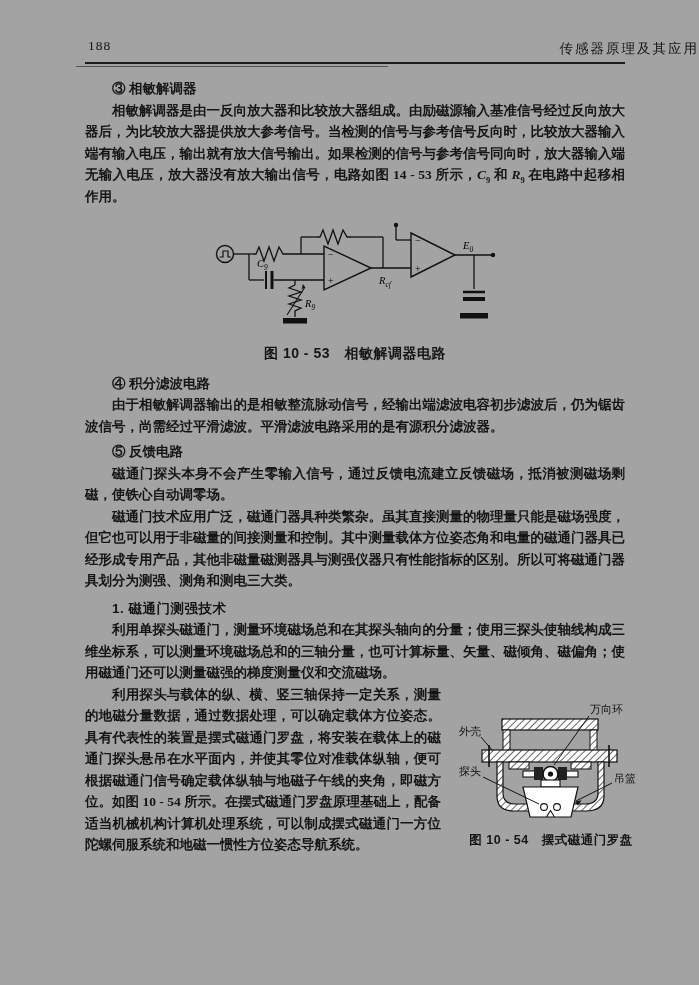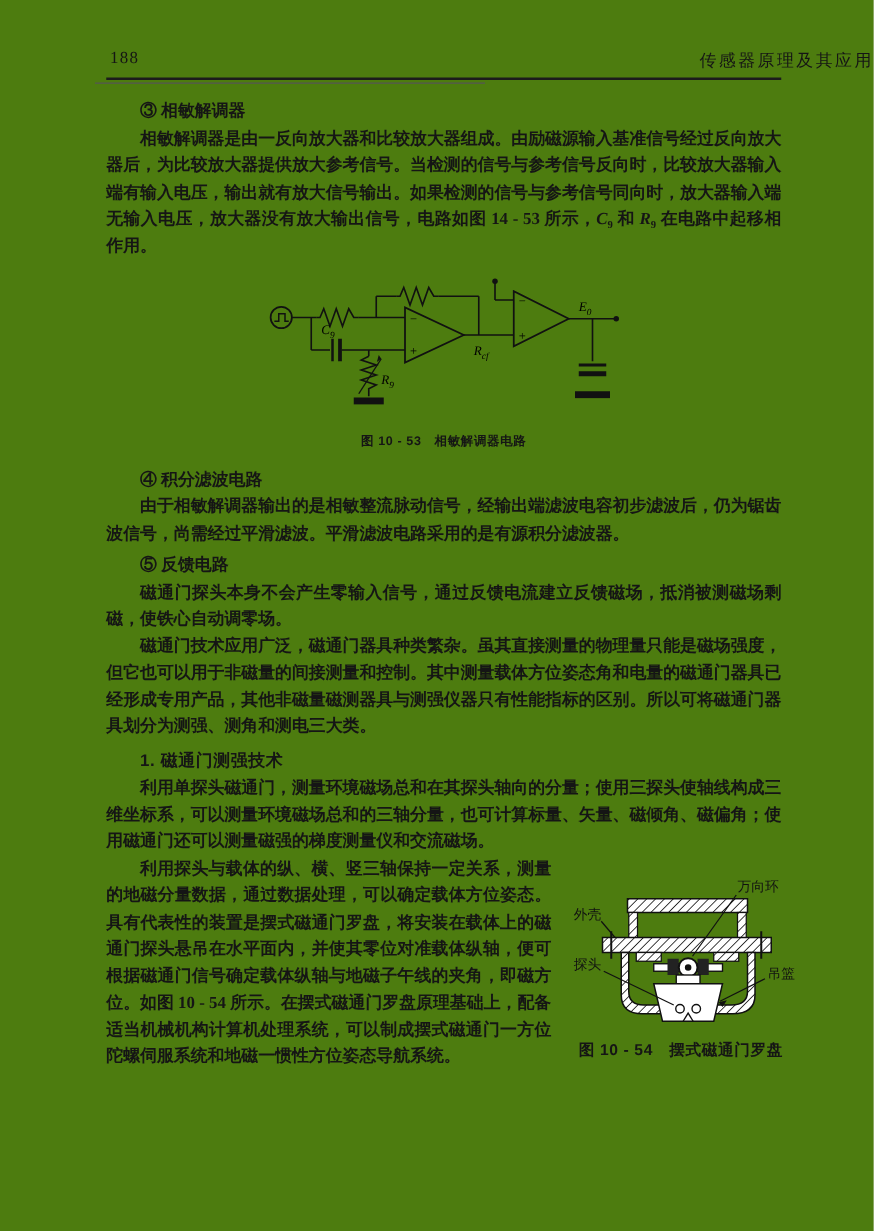--- a/index.html
+++ b/index.html
@@ -1,45 +1,45 @@
 <!DOCTYPE html>
 <html><head>
 <meta charset="utf-8">
 <style>
   html,body{margin:0;padding:0;background:#e8e8e8;}
   .page{
     position:relative;width:699px;height:985px;margin:0 auto;
-    background:#4d7c0f;color:#151515;overflow:hidden;
+    background:#a3a3a3;color:#151515;overflow:hidden;
     font-family:"Liberation Serif","DejaVu Serif",serif;
   }
   
   .page-number{position:absolute;left:88px;top:38px;font-size:13.5px;letter-spacing:1px;}
   .header-title{position:absolute;left:0;right:0;top:40px;text-align:right;font-size:13.5px;letter-spacing:2px;}
   .header-rule{position:absolute;left:85px;right:74px;top:62px;border-top:2px solid #1c1c1c;}
   .header-rule2{position:absolute;left:76px;width:312px;top:66px;border-top:1px solid #555;}
   
   .content{position:absolute;left:85px;top:74px;width:540px;font-size:13.5px;line-height:21.5px;text-align:justify;}
   p{margin:0;font-weight:bold;}
   .indent{text-indent:2em;}
   .item-head{text-indent:2em;margin-top:4px;}
   sub{font-size:8.5px;line-height:0;}
   .mvar{font-style:italic;font-family:"Liberation Serif",serif;}
   
   .fig53{margin:6px 0 8px;}
   .fig53 svg{display:block;margin-left:108px;}
-  .fig-caption{font-family:"Liberation Sans","DejaVu Sans",sans-serif;font-weight:bold;font-size:10px;text-align:center;margin-top:2px;letter-spacing:0.5px;}
+  .fig-caption{font-family:"Liberation Sans","DejaVu Sans",sans-serif;font-weight:bold;font-size:14px;text-align:center;margin-top:2px;letter-spacing:0.5px;}
   
   .sec-heading{margin:12px 0 10px;font-size:20px;line-height:28px;text-align:left;}
   .sec-heading .num{letter-spacing:4px;margin-right:16px;}
   .sec-heading .ttl{letter-spacing:4.5px;}
   .sub-head{font-family:"Liberation Sans","DejaVu Sans",sans-serif;font-weight:bold;text-indent:2em;margin-top:6px;letter-spacing:0.5px;}
   
   .fig54-float{float:right;width:188px;margin:2px -14px 4px 10px;}
   .fig54-float svg{display:block;}
-  .fig54-caption{font-family:"Liberation Sans","DejaVu Sans",sans-serif;font-weight:bold;font-size:12.5px;text-align:left;padding-left:12px;margin-top:4px;letter-spacing:0.5px;text-indent:0;}
+  .fig54-caption{font-family:"Liberation Sans","DejaVu Sans",sans-serif;font-weight:bold;font-size:12.5px;text-align:center;padding-left:12px;margin-top:4px;letter-spacing:0.5px;text-indent:0;}
   svg text{font-family:"Liberation Serif","DejaVu Serif",serif;}
   svg .cjk{font-size:11px;fill:#111;}
 </style>
 </head>
 <body>
 
 <div class="page">
 
   <div class="page-number">188</div>
   <div class="header-title">传感器原理及其应用</div>

